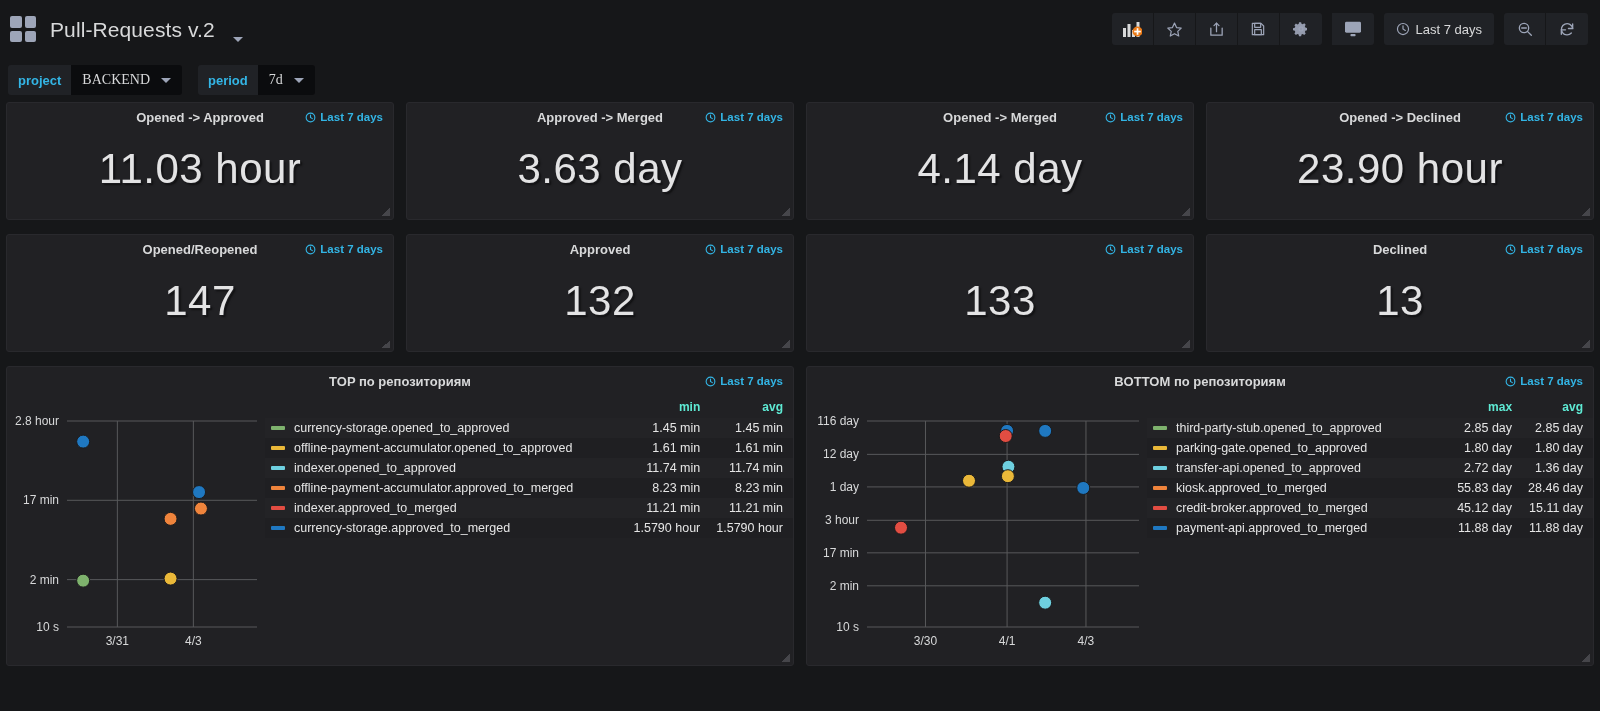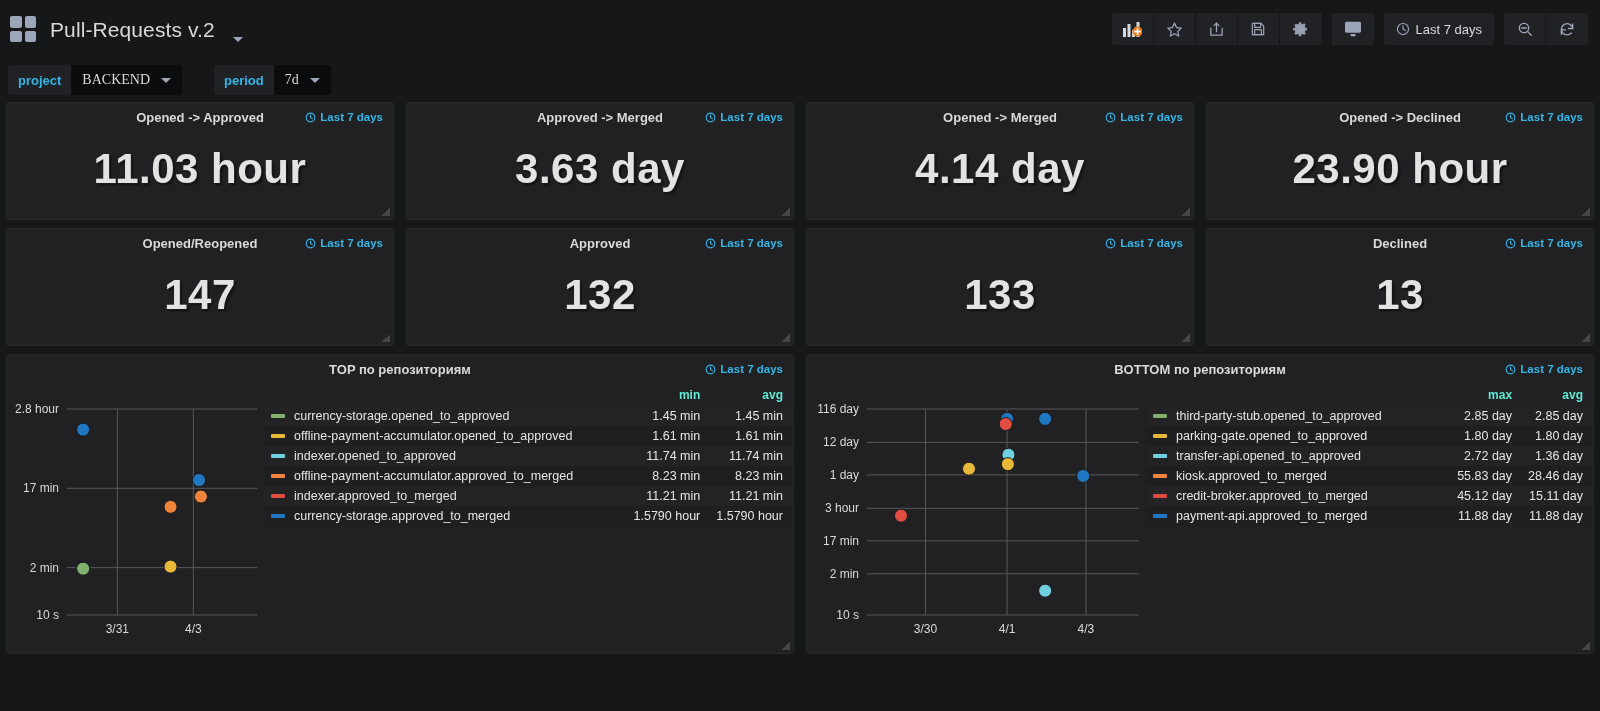--- a/index.html
+++ b/index.html
@@ -52,37 +52,37 @@
   .navbtn svg { display: block; }
   .timepicker {
     height: 32px; background: #202226; border-radius: 3px;
     display: flex; align-items: center; gap: 6px;
     padding: 0 12px; color: #d8d9da; font-size: 13px; cursor: pointer;
     margin-left: 10px;
   }
 
   
   .submenu {
-    height: 44px; display: flex; align-items: center; padding: 0 8px; gap: 32px;
+    height: 44px; display: flex; align-items: center; padding: 0 8px; gap: 16px;
   }
   .var-group { display: flex; align-items: stretch; height: 30px; }
   .var-label {
     background: #202226; color: #33b5e5; font-size: 13px; font-weight: 700;
     display: flex; align-items: center; padding: 0 10px;
     border-radius: 3px 0 0 3px;
   }
   .var-value {
     background: #0b0c0e; color: #d8d9da; font-size: 14px;
     display: flex; align-items: center; gap: 7px; padding: 0 11px;
     border-radius: 0 3px 3px 0; cursor: pointer; font-family: Liberation Serif, serif;
   }
 
   
   .dash { padding: 0 6px; }
-  .row { display: flex; gap: 12px; margin-bottom: 8px; }
+  .row { display: flex; gap: 12px; margin-bottom: 14px; }
   .panel {
     background: #212124;
     border: 1px solid #29292d;
     border-radius: 3px;
     position: relative;
   }
   .panel::after {
     content: ""; position: absolute; right: 3px; bottom: 3px;
     width: 8px; height: 8px;
     background:
@@ -101,21 +101,21 @@
     margin-left: auto; position: relative; z-index: 2;
     display: flex; align-items: center; gap: 4px;
     color: #33b5e5; font-size: 11.5px; font-weight: 700;
   }
 
   
   .stat { height: 118px; flex: 1; }
   .stat .value {
     display: flex; align-items: center; justify-content: center;
     height: 76px;
-    font-size: 42px; font-weight: 700; color: #e3e3e4;
+    font-size: 42px; font-weight: 400; color: #e3e3e4;
     text-shadow: 1px 1px 0 #1a1a1d, 2px 2px 2px rgba(0,0,0,.55);
     letter-spacing: .5px;
   }
 
   
   .graph { height: 300px; flex: 1; display: flex; flex-direction: column; }
   .graph-body { flex: 1; display: flex; min-height: 0; }
   .plot { position: relative; }
   .plot svg { display: block; }
 

